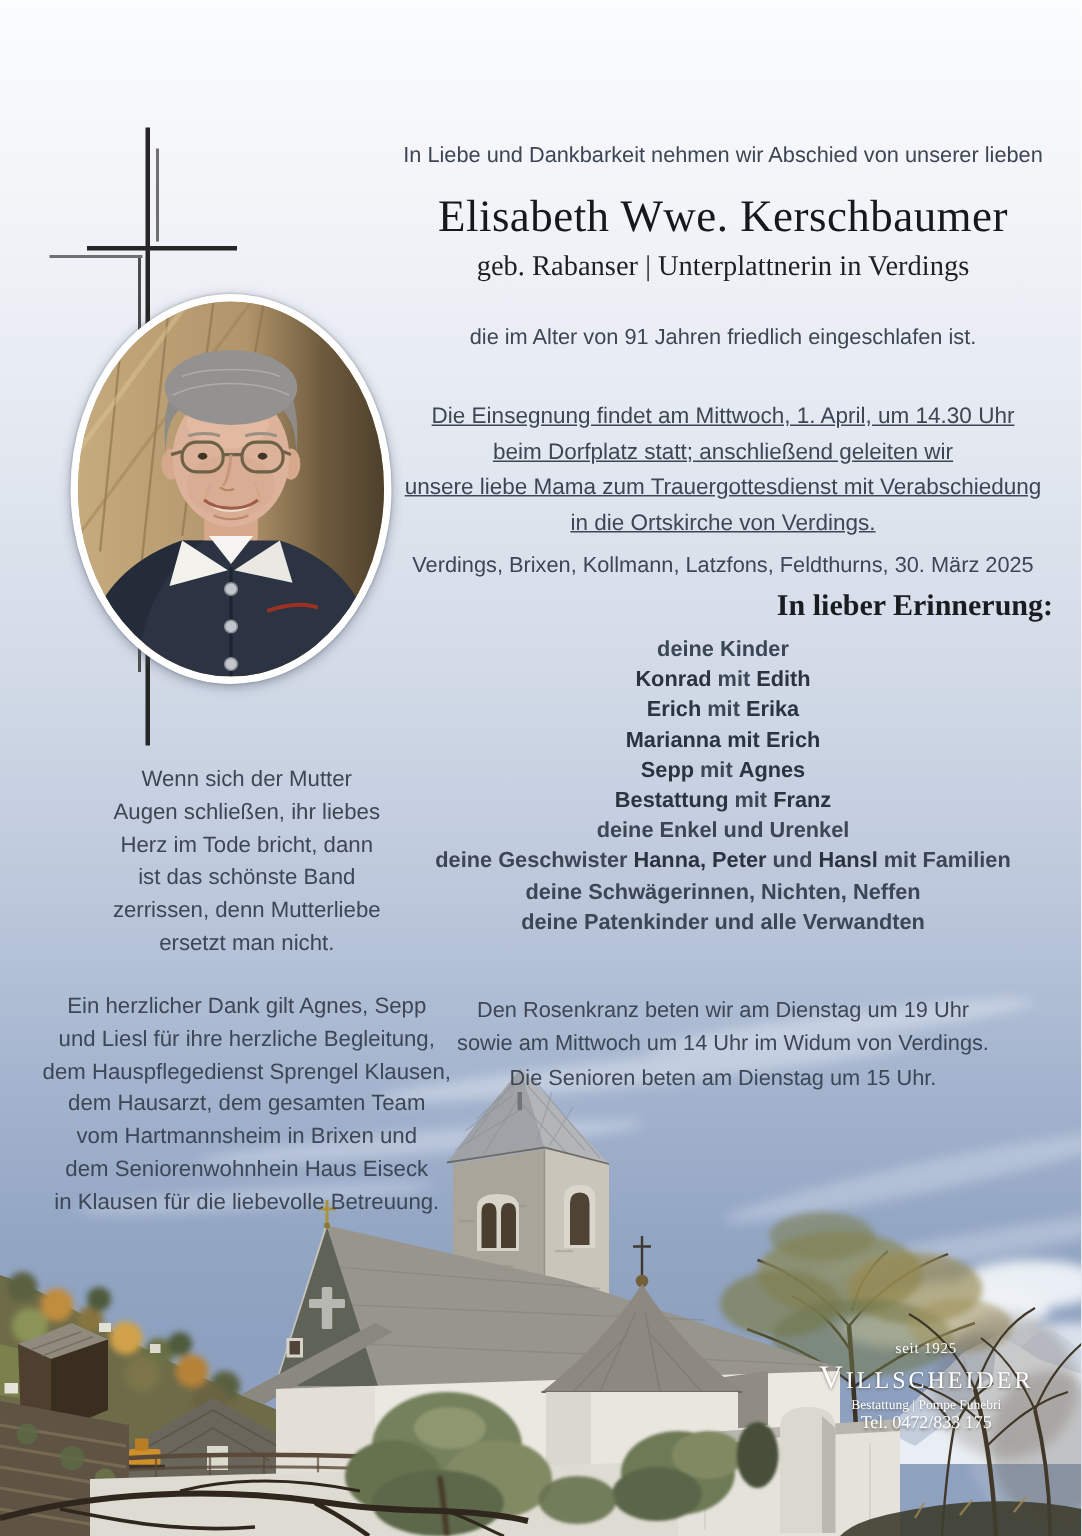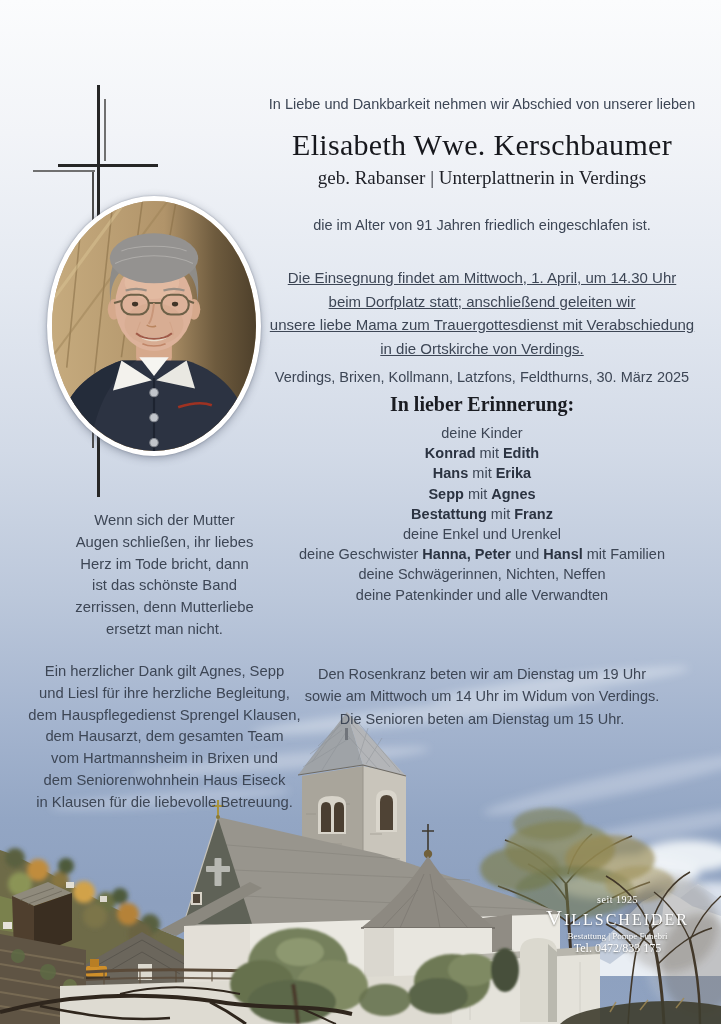--- a/index.html
+++ b/index.html
@@ -20,22 +20,22 @@
   .col{position:absolute;top:0;text-align:center;color:#3d4655;z-index:4;}
   .col-right{left:262px;width:440px;}
   .col-left{left:22px;width:285px;}
   .blk{position:absolute;left:0;width:100%;white-space:nowrap;}
   .intro{top:96px;font-size:14.5px;}
   .title{top:128px;font-family:"Liberation Serif","DejaVu Serif",serif;font-size:30px;color:#17181d;letter-spacing:.3px;}
   .origin{top:167px;font-family:"Liberation Serif","DejaVu Serif",serif;font-size:19px;color:#1d1f26;}
   .age{top:217px;font-size:14.5px;}
   .funeral{top:266px;font-size:15px;line-height:23.5px;text-decoration:underline;}
   .places{top:369px;font-size:14.5px;}
-  .rem-heading{top:393px;font-family:"Liberation Serif","DejaVu Serif",serif;font-weight:bold;font-size:20px;color:#1a1c22;}
-  .rem-list{top:423px;font-size:14.5px;line-height:20.2px;}
+  .rem-heading{top:393px;font-family:"Liberation Serif","DejaVu Serif",serif;font-weight:bold;font-size:20px;color:#1a1c22;text-align:right;}
+  .rem-list{top:423px;font-size:14.5px;line-height:20.2px;font-weight:bold;}
   .rem-list b{color:#2b3341;}
   .rosary{top:645px;font-size:14.5px;line-height:22.3px;margin-top:18px;}
   .poem{top:510px;font-size:14.8px;line-height:21.8px;}
   .thanks{top:661px;font-size:14.8px;line-height:21.8px;}
   .logo{position:absolute;left:535px;top:894px;width:165px;text-align:center;color:#ffffff;z-index:5;
     text-shadow:0 1px 2px rgba(40,40,30,.5);font-family:"Liberation Serif","DejaVu Serif",serif;}
   .logo-since{font-size:10px;letter-spacing:.5px;}
   .logo-name{font-size:16px;letter-spacing:2px;line-height:1.15;}
   .logo-name::first-letter{font-size:22px;}
   .logo-tagline{font-size:9px;margin-top:1px;}
@@ -336,21 +336,22 @@
     <div class="blk intro">In Liebe und Dankbarkeit nehmen wir Abschied von unserer lieben</div>
     <div class="blk title">Elisabeth Wwe. Kerschbaumer</div>
     <div class="blk origin">geb. Rabanser | Unterplattnerin in Verdings</div>
     <div class="blk age">die im Alter von 91 Jahren friedlich eingeschlafen ist.</div>
     <div class="blk funeral">Die Einsegnung findet am Mittwoch, 1. April, um 14.30 Uhr<br>beim Dorfplatz statt; anschließend geleiten wir<br>unsere liebe Mama zum Trauergottesdienst mit Verabschiedung<br>in die Ortskirche von Verdings.</div>
     <div class="blk places">Verdings, Brixen, Kollmann, Latzfons, Feldthurns, 30. März 2025</div>
     <div class="blk rem-heading">In lieber Erinnerung:</div>
     <div class="blk rem-list">
         <div><span>deine Kinder</span></div>
         <div><b>Konrad</b><span> mit </span><b>Edith</b></div>
-        <div><b>Hans</b><span> mit </span><b>Erika</b></div>
+        <div><b>Erich</b><span> mit </span><b>Erika</b></div>
+        <div><b>Marianna mit Erich</b></div>
         <div><b>Sepp</b><span> mit </span><b>Agnes</b></div>
         <div><b>Bestattung</b><span> mit </span><b>Franz</b></div>
         <div><span>deine Enkel und Urenkel</span></div>
         <div><span>deine Geschwister </span><b>Hanna, Peter</b><span> und </span><b>Hansl</b><span> mit Familien</span></div>
         <div><span>deine Schwägerinnen, Nichten, Neffen</span></div>
         <div><span>deine Patenkinder und alle Verwandten</span></div>
       </div>
     <div class="blk rosary">Den Rosenkranz beten wir am Dienstag um 19 Uhr<br>sowie am Mittwoch um 14 Uhr im Widum von Verdings.<br>Die Senioren beten am Dienstag um 15 Uhr.</div>
   </div>
 

